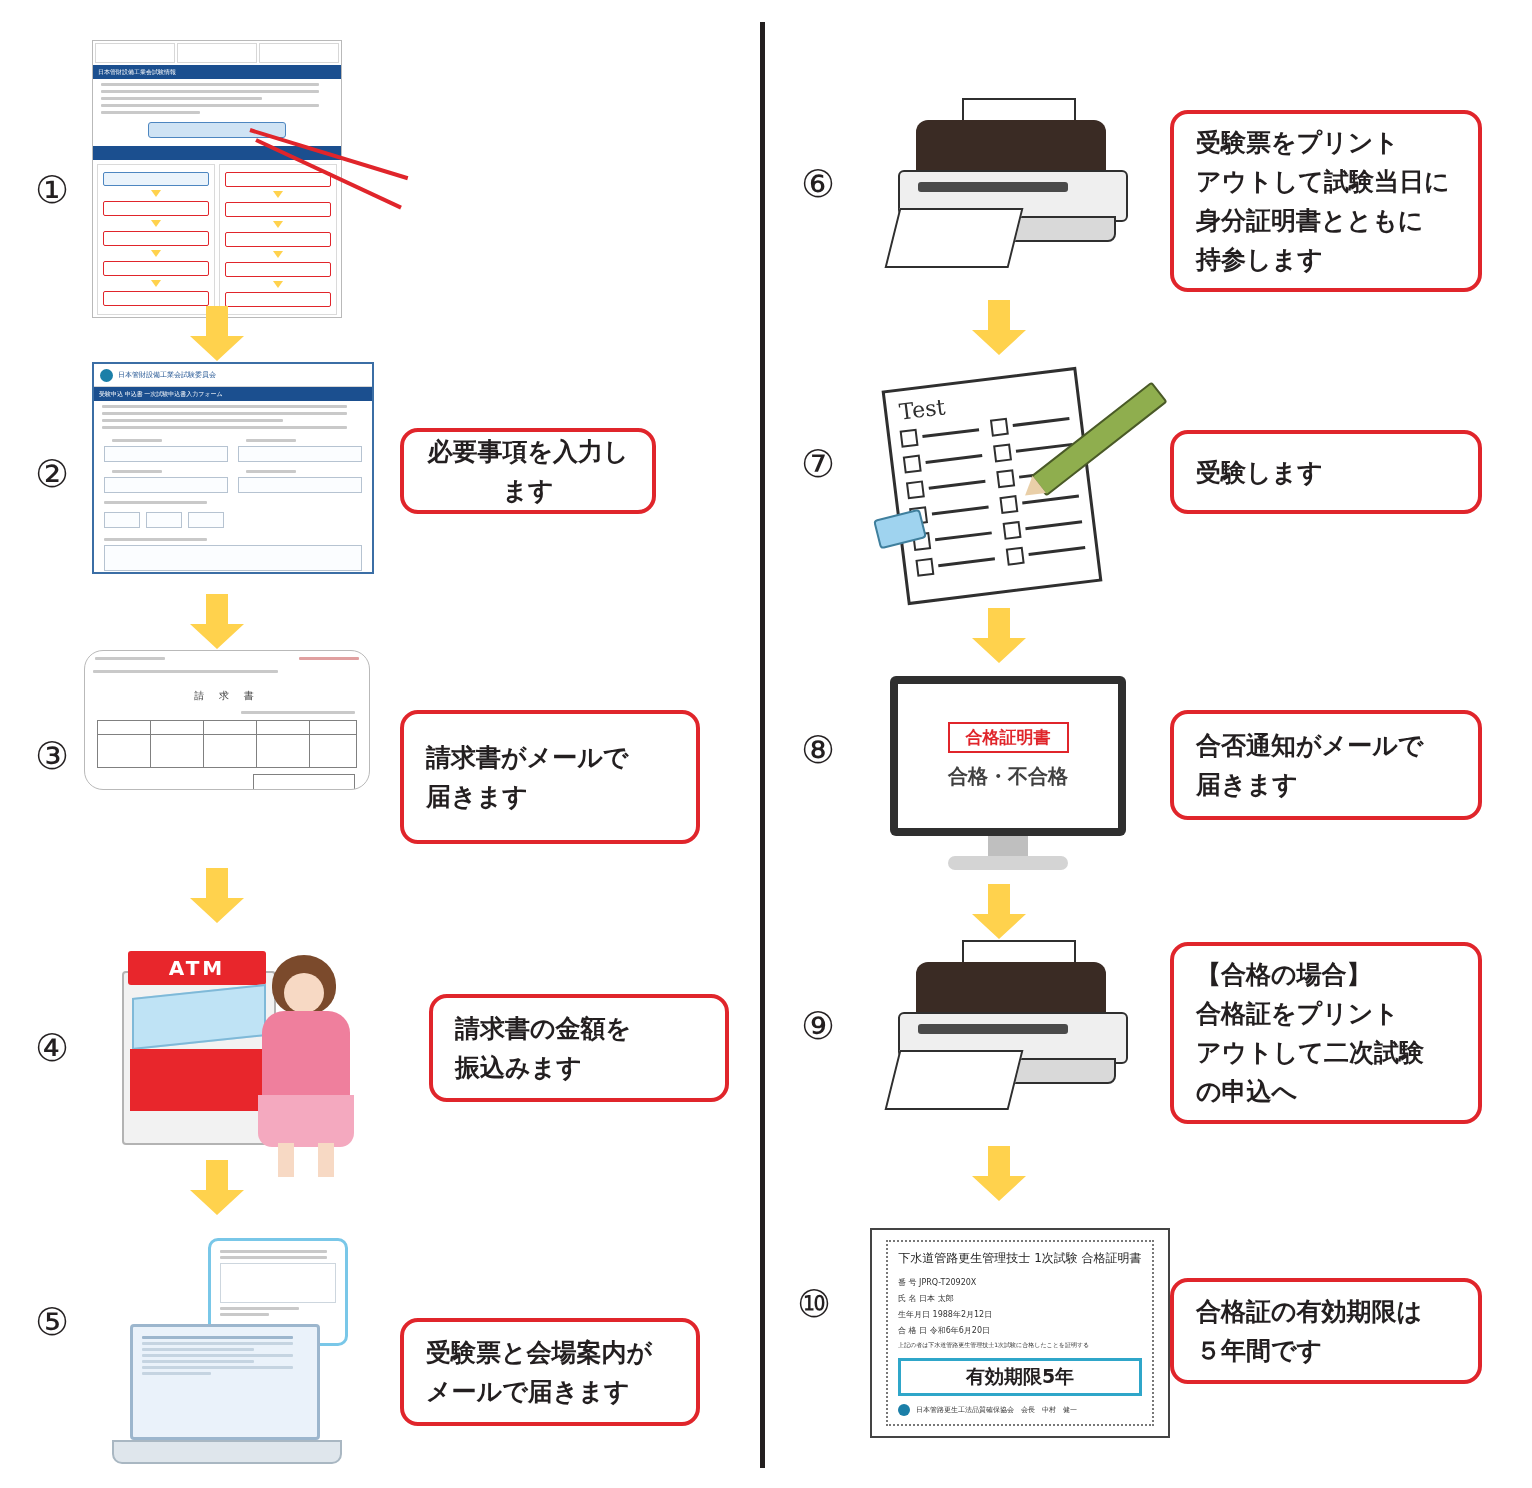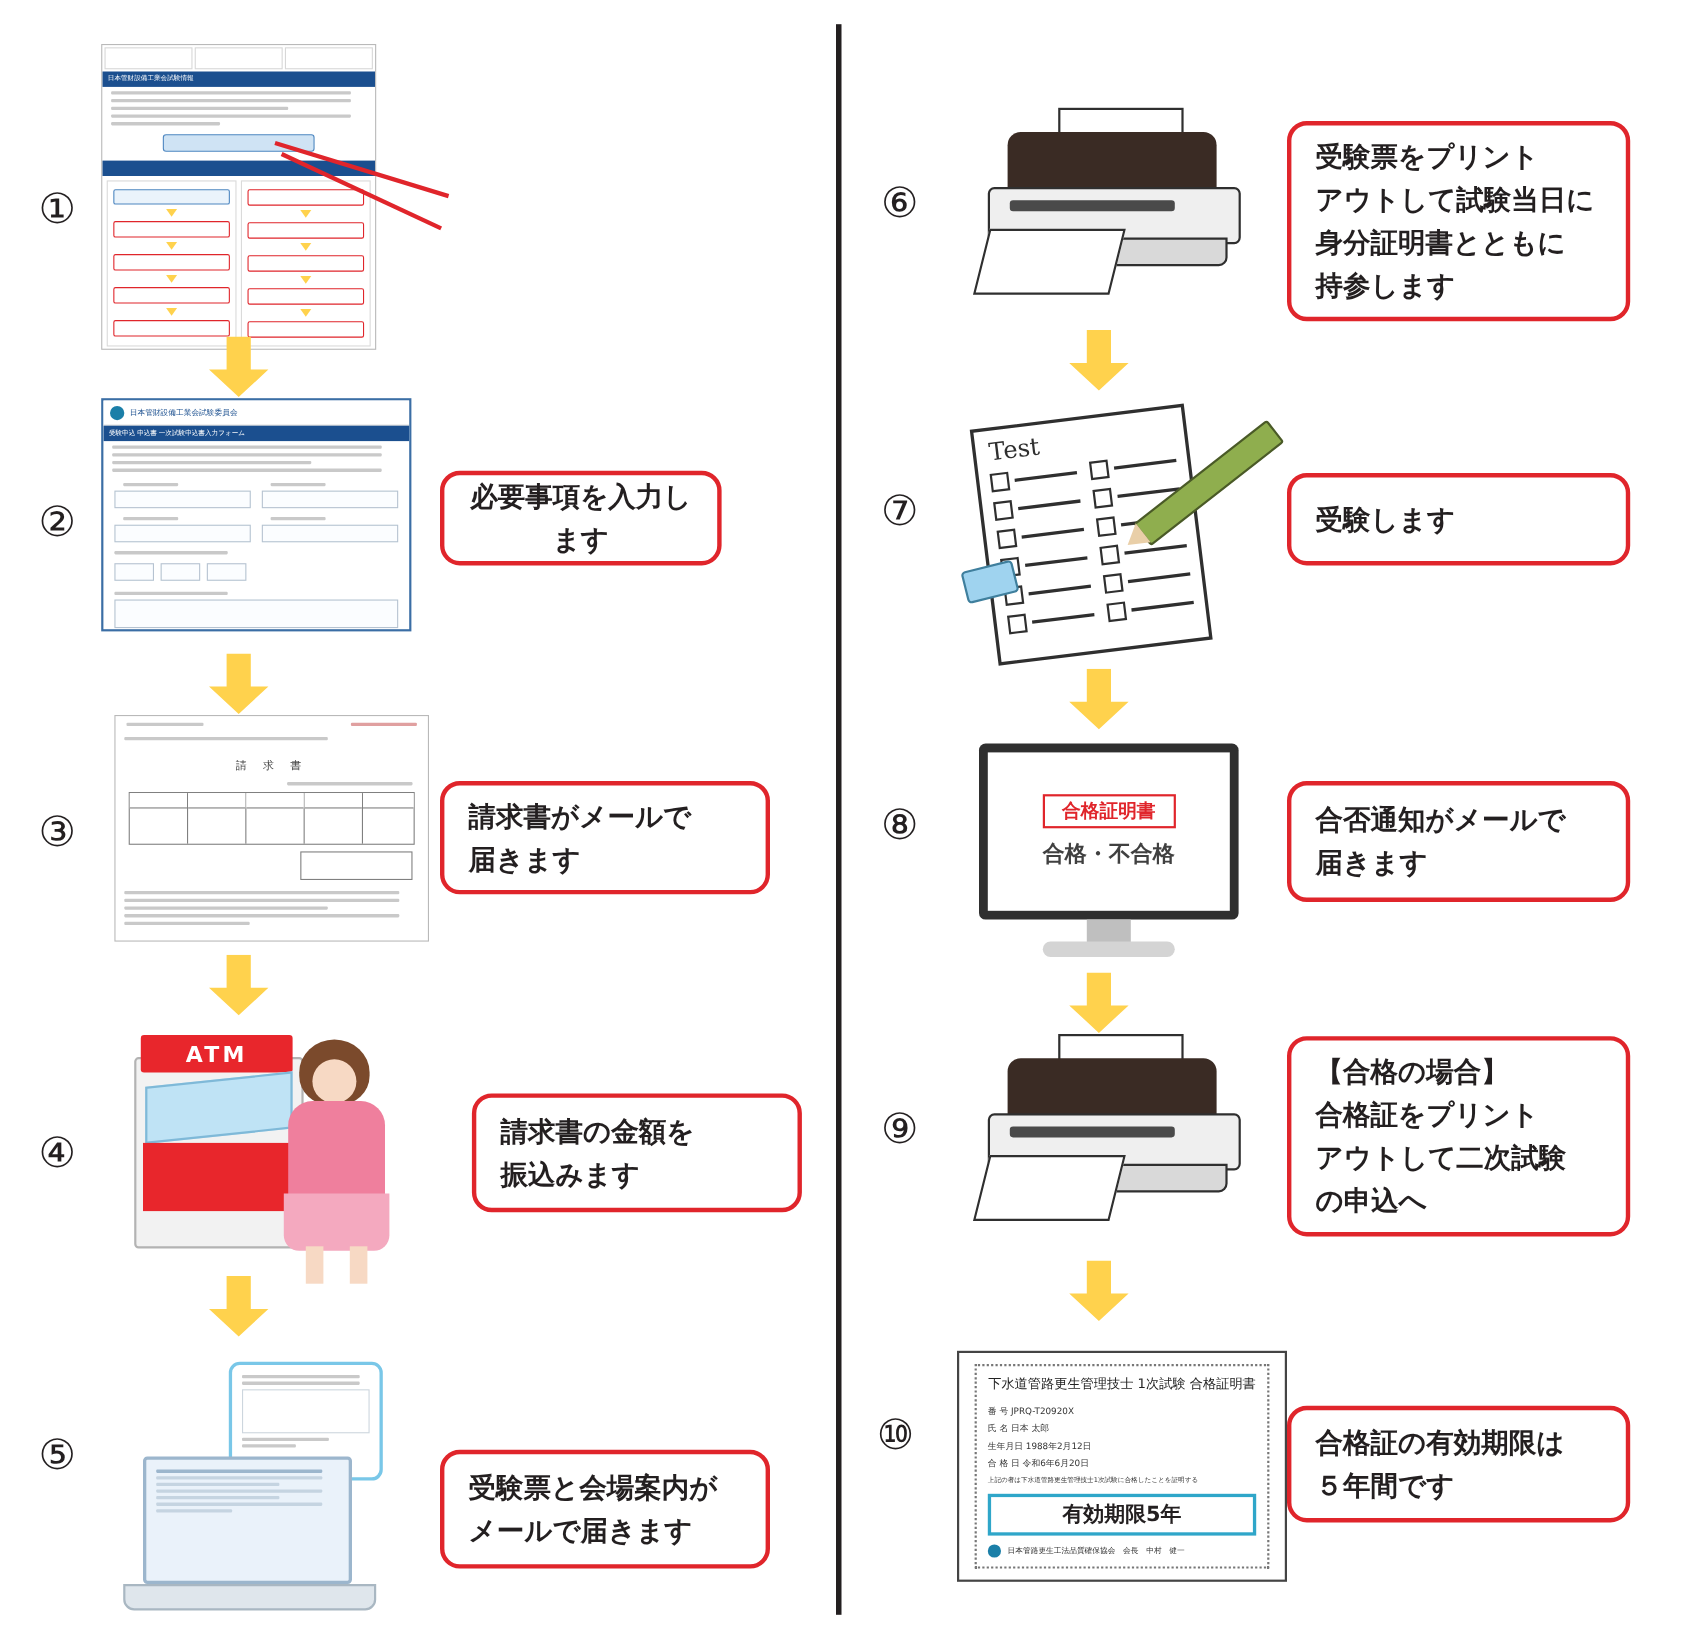--- a/index.html
+++ b/index.html
@@ -623,21 +623,21 @@
 
     <div class="arrow" style="left:186px;top:594px;">
       <svg width="62" height="56" viewBox="0 0 62 56">
           <polygon points="20,0 42,0 42,30 58,30 31,55 4,30 20,30" fill="#ffd24d"></polygon>
         </svg>
     </div>
 
     <div class="step" style="top:650px;height:210px;">
       <div class="step-num" style="top:84px;">③</div>
 
-      <div class="visual panel" style="left:104px;top:0;width:286px;height:206px;">
+      <div class="visual panel" style="left:84px;top:0;width:286px;height:140px;border-radius:19px;">
         <div style="display:flex;justify-content:space-between;padding:6px 10px 0;">
           <div class="ln s" style="width:70px;margin:0;"></div>
           <div class="ln s" style="width:60px;margin:0;background:#e0a0a0;"></div>
         </div>
         <div class="ln m" style="margin-top:10px;"></div>
         <div class="inv-title">請 求 書</div>
         <div class="ln s" style="margin-left:auto;margin-right:14px;"></div>
         <div class="inv-table">
           <div>
               <div class="inv-head"></div>
@@ -658,36 +658,36 @@
         <div style="display:flex;justify-content:flex-end;padding-right:14px;">
           <div style="border:1px solid #808080;width:100px;height:24px;"></div>
         </div>
         <div class="ln l" style="margin-top:10px;"></div>
         <div class="ln l"></div>
         <div class="ln m"></div>
         <div class="ln l"></div>
         <div class="ln s"></div>
       </div>
 
-      <div class="callout" style="left:400px;top:60px;width:300px;height:103px;">
+      <div class="callout" style="left:400px;top:60px;width:300px;height:134px;">
         <div class="txt">請求書がメールで
 届きます</div>
       </div>
     </div>
 
     <div class="arrow" style="left:186px;top:868px;">
       <svg width="62" height="56" viewBox="0 0 62 56">
           <polygon points="20,0 42,0 42,30 58,30 31,55 4,30 20,30" fill="#ffd24d"></polygon>
         </svg>
     </div>
 
     <div class="step" style="top:930px;height:240px;">
       <div class="step-num" style="top:96px;">④</div>
 
-      <div class="visual" style="left:122px;top:5px;width:240px;height:236px;">
+      <div class="visual" style="left:122px;top:15px;width:240px;height:236px;">
         <div class="atm-body"></div>
         <div class="atm-top">ATM</div>
         <div class="atm-screen"></div>
         <div class="atm-lower"></div>
         <div class="girl-head"></div>
         <div class="girl-face"></div>
         <div class="girl-body"></div>
         <div class="girl-skirt"></div>
         <div class="girl-leg" style="left:156px;"></div>
         <div class="girl-leg" style="left:196px;"></div>

